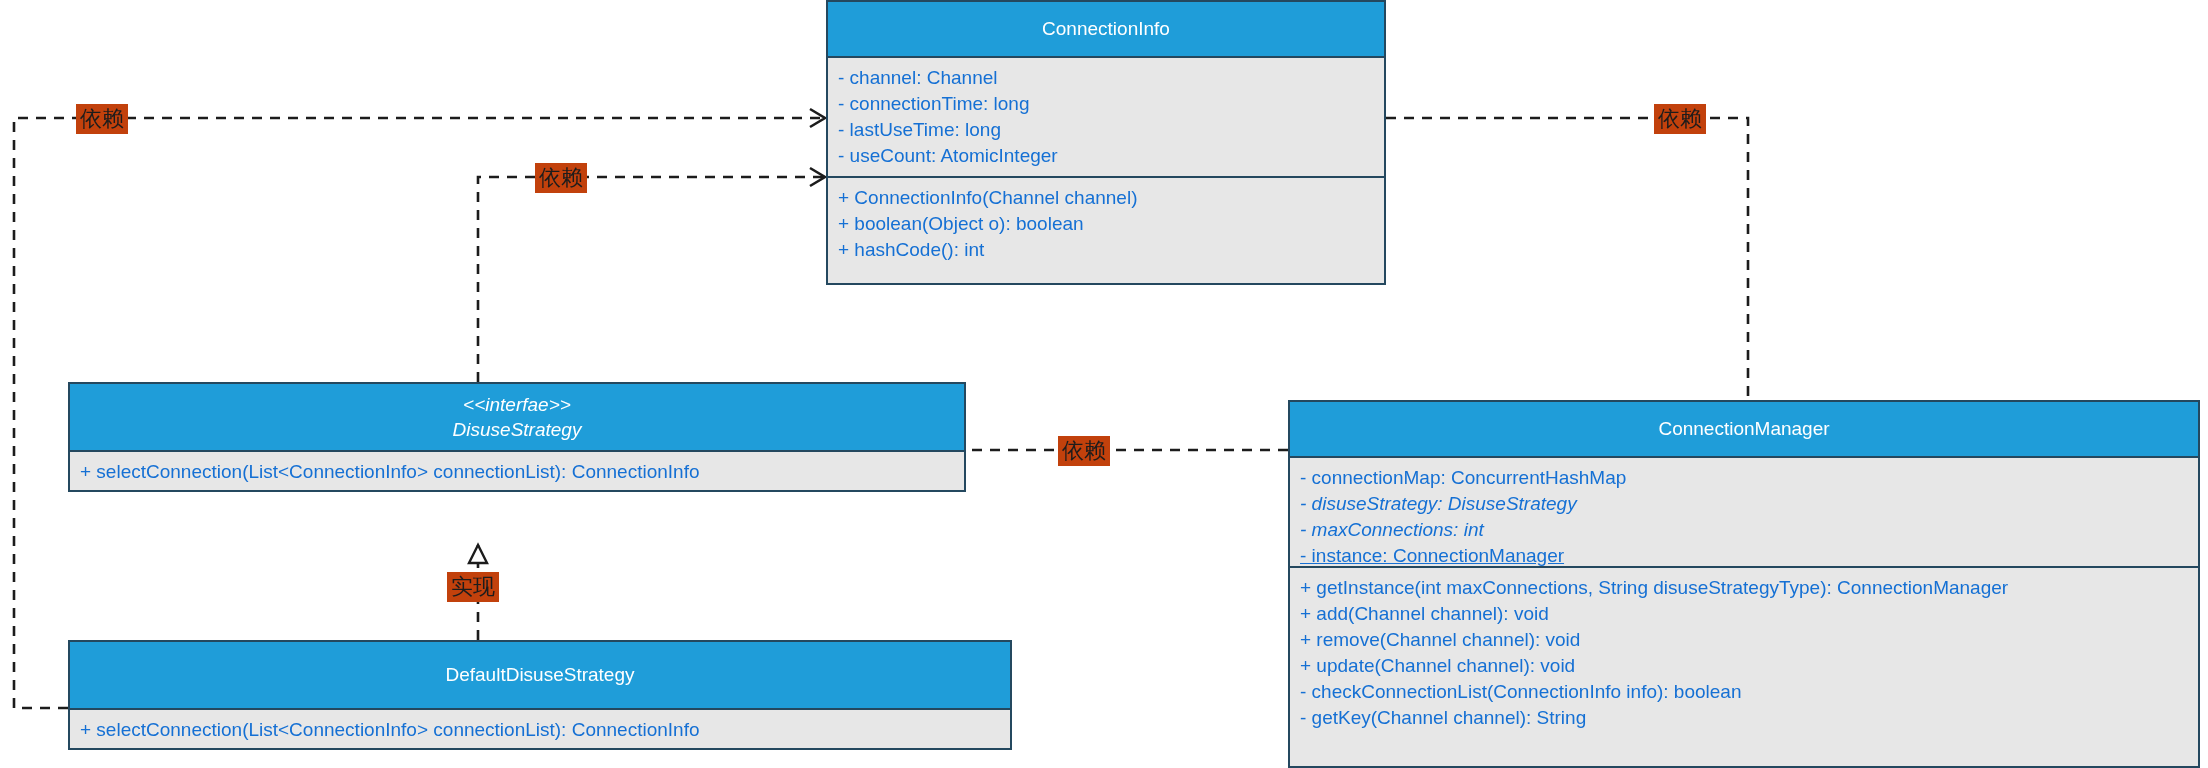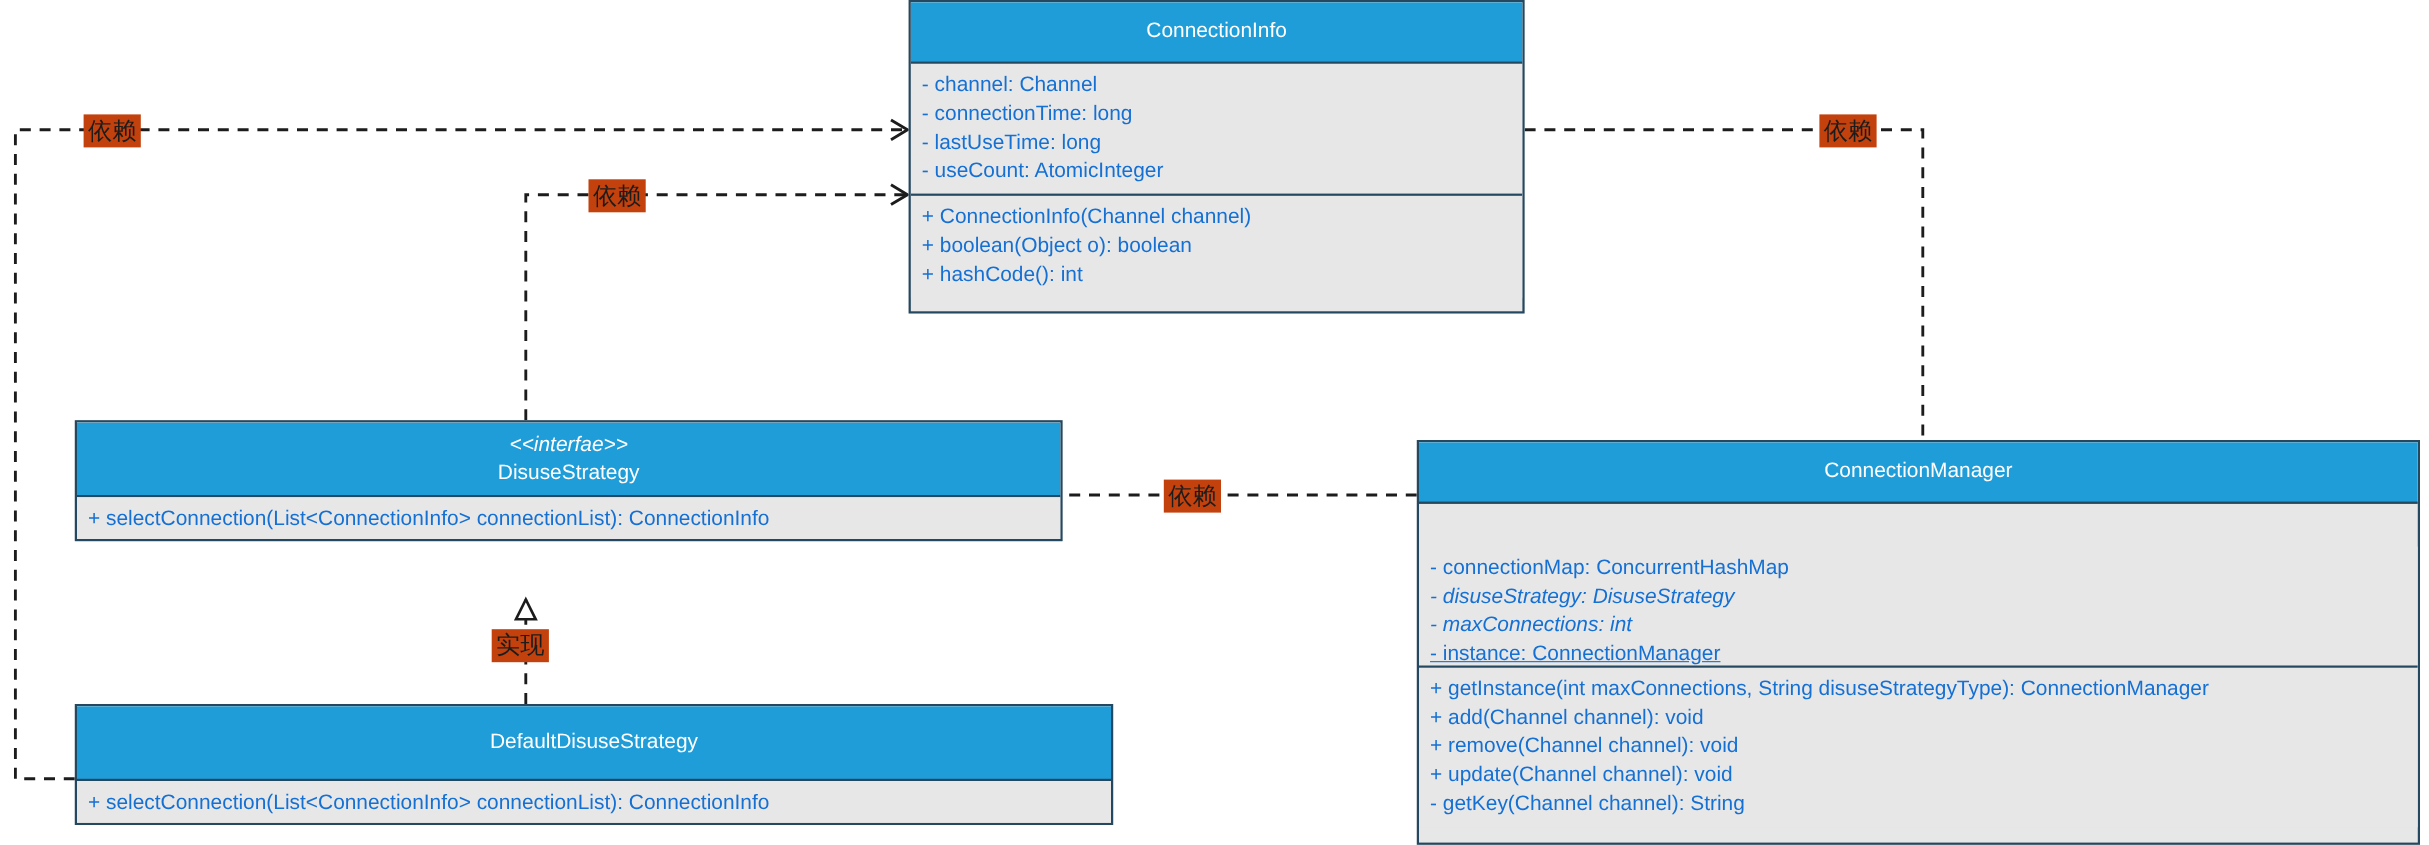--- a/index.html
+++ b/index.html
@@ -48,20 +48,21 @@
     line-height: 1.32;
   }
   .uml-header .cls-name {
     font-size: 19px;
   }
   .uml-header .stereotype {
     font-size: 19px;
     font-style: italic;
   }
   .uml-header.iface .cls-name {
+    font-style: italic;
   }
   .uml-section {
     box-sizing: border-box;
     padding: 7px 26px 8px 10px;
     background: #e7e7e7;
   }
   .uml-section + .uml-section {
     border-top: 2px solid #24485f;
   }
   .member {
@@ -168,28 +169,29 @@
     </div>
     <div class="uml-section">
       <div class="member">+ selectConnection(List&lt;ConnectionInfo&gt; connectionList): ConnectionInfo</div>
     </div>
   </div>
 
   <div class="uml-class" style="left:1288px; top:400px; width:912px; height:368px;">
     <div class="uml-header" style="height:56px;">
       <span class="cls-name">ConnectionManager</span>
     </div>
-    <div class="uml-section" style="height:108px;margin-top:39px;">
+    <div class="uml-section" style="height:108px;">
       <div class="member">- connectionMap: ConcurrentHashMap</div>
       <div class="member abstract">- disuseStrategy: DisuseStrategy</div>
       <div class="member abstract">- maxConnections: int</div>
       <div class="member static">- instance: ConnectionManager</div>
     </div>
     <div class="uml-section">
       <div class="member">+ getInstance(int maxConnections, String disuseStrategyType): ConnectionManager</div>
       <div class="member">+ add(Channel channel): void</div>
       <div class="member">+ remove(Channel channel): void</div>
       <div class="member">+ update(Channel channel): void</div>
+      <div class="member">- checkConnectionList(ConnectionInfo info): boolean</div>
       <div class="member">- getKey(Channel channel): String</div>
     </div>
   </div>
 
 </div>
 
 </body></html>

